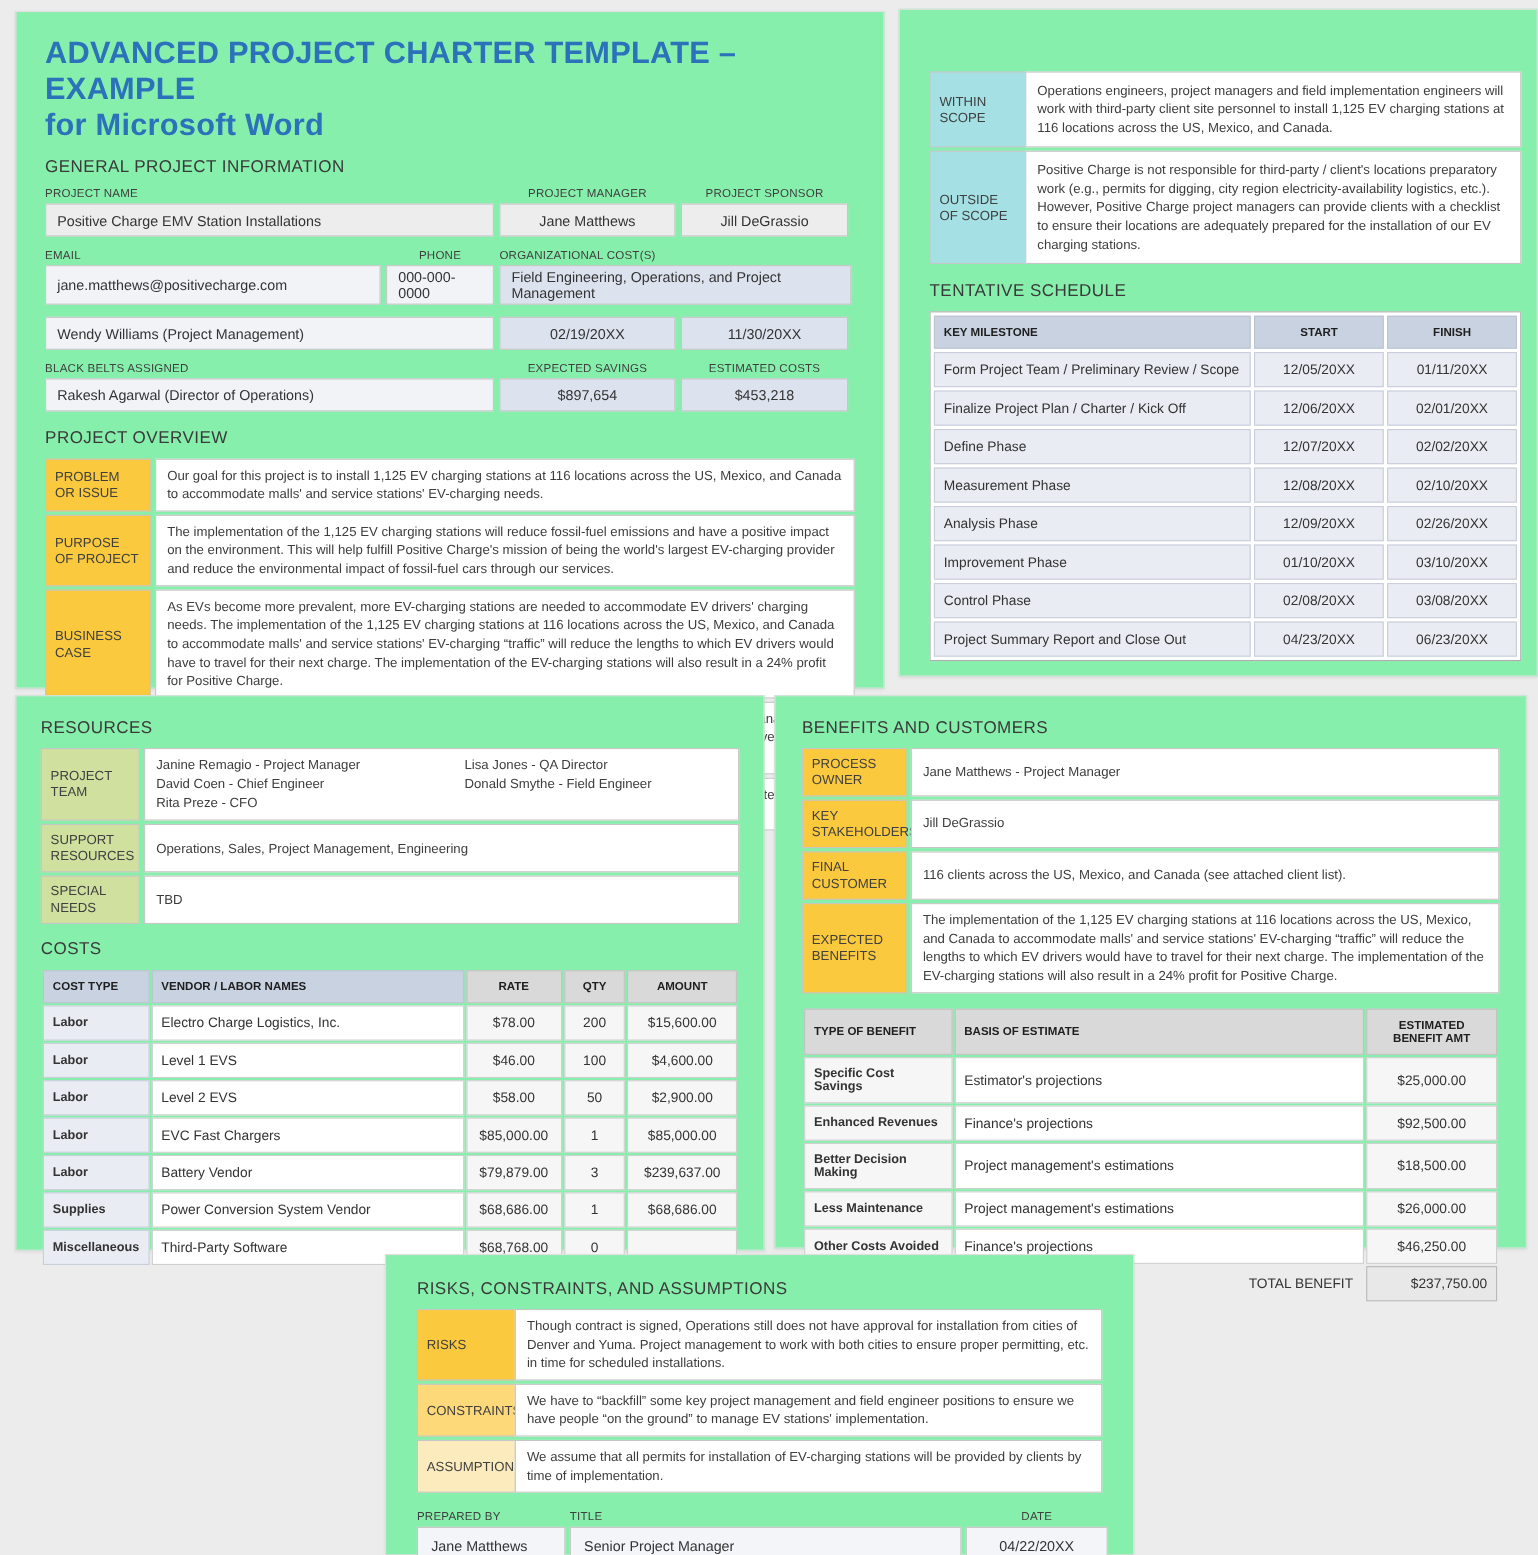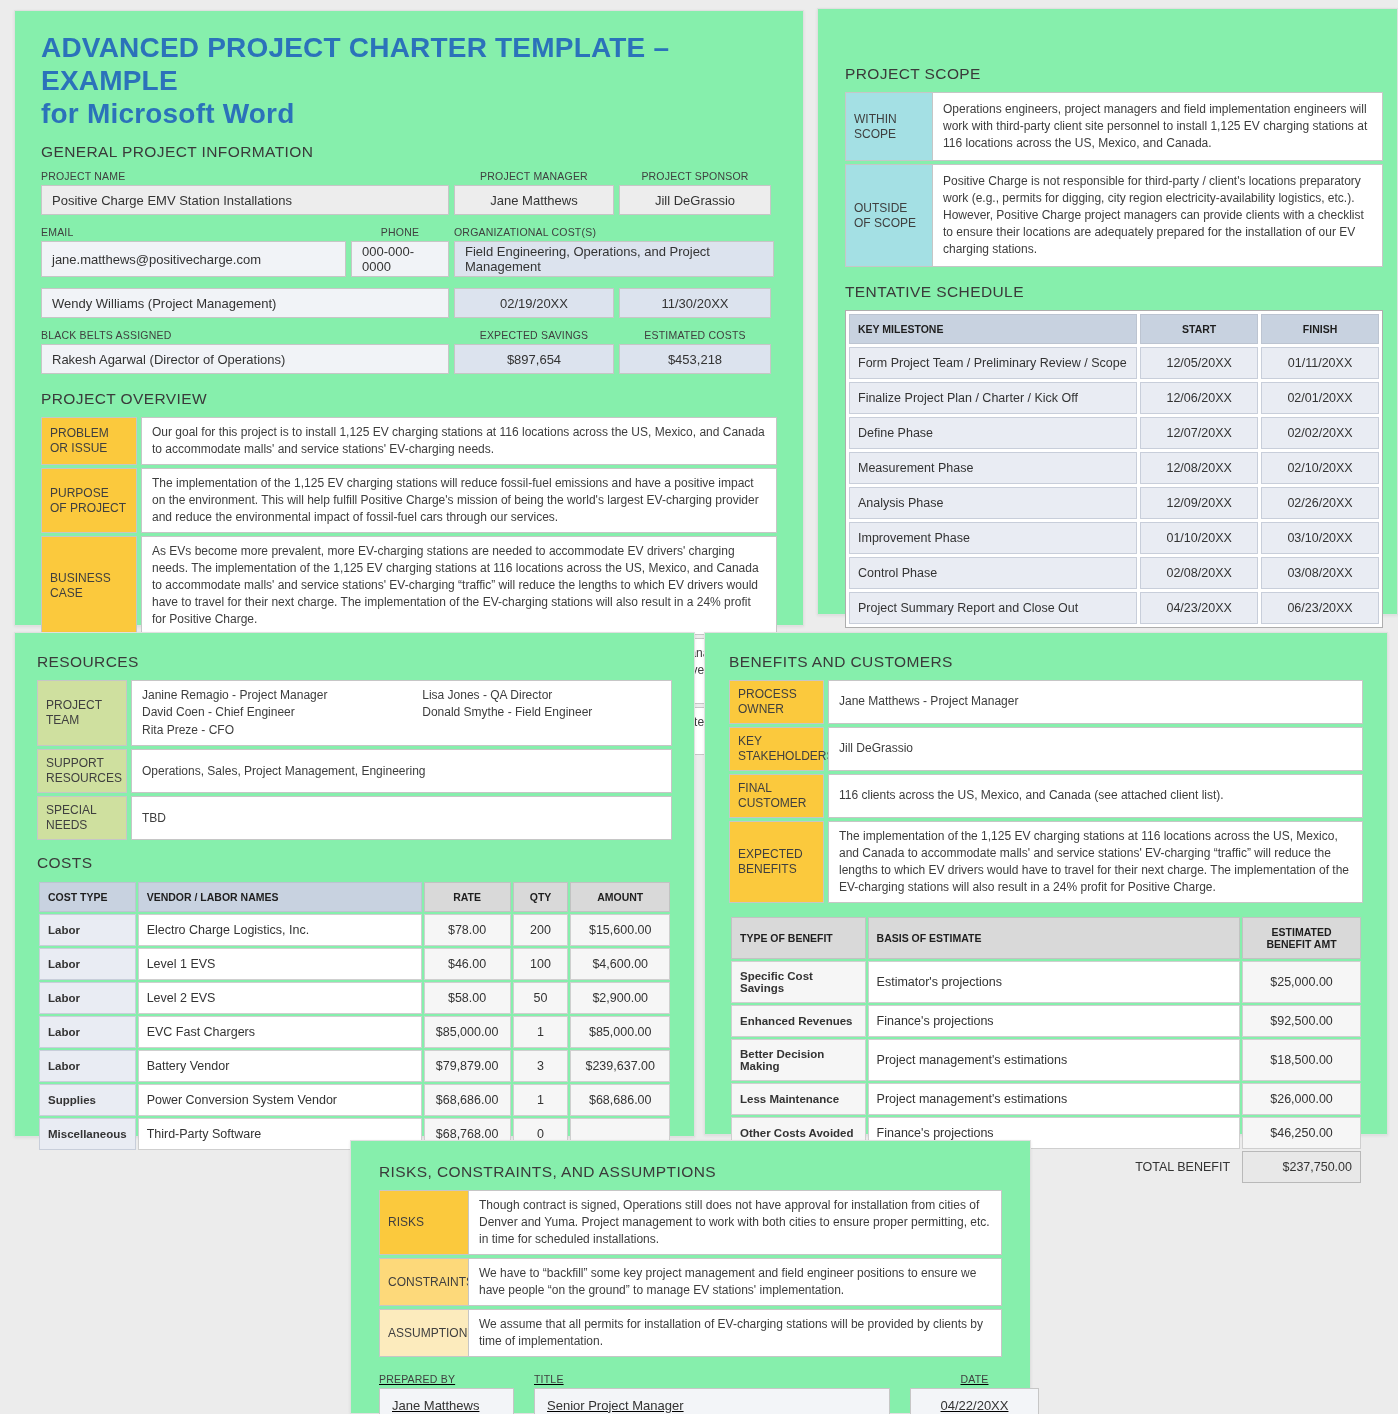--- a/index.html
+++ b/index.html
@@ -50,21 +50,21 @@
   .ctr { text-align:center !important; }
   .bold-cell { font-weight:bold; font-size:11.5px !important; color:#1E1E1E; }
   .no-brd { border:none !important; background:transparent !important; }
   .total-lbl { font-size:10.5px; color:#3F3F3F; text-align:right; padding-right:10px !important; }
   .total-amt { background:#E8E8E8 !important; border:1px solid #B9B9B9 !important; text-align:right; }
 
   .team-cols { display:flex; }
   .team-col { white-space:pre-line; line-height:1.45; }
   .team-col.first { flex:0 0 54%; }
 
-  .prep-grid { display:grid; grid-template-columns:135px 356px 129px; column-gap:20px;text-decoration:underline; }
+  .prep-grid { display:grid; grid-template-columns:135px 356px 129px; column-gap:4px; }
   .prep-cell { border:1px solid #C6C6C6; background:#F3F5F8; min-height:34px; display:flex;
                align-items:center; font-size:13px; color:#333; padding:2px 12px; }
 </style>
 </head>
 <body>
 
 <div class="page">
 
   <div class="card" style="left:14px; top:10px; width:790px; height:616px; padding:20px 26px;">
 
@@ -136,21 +136,20 @@
       <div class="kv-text"><span>The project goal is to install 1,125 EV charging stations at 116  locations across the US, </span><span class="squiggle">Mexico</span><span> and Canada. The metrics used to measure success will primarily be the following key performance indicators (KPIs): Revenue Growth, Client Retention Rate, and Customer Satisfaction.</span></div>
     </div>
     <div class="kv-row" style="grid-template-columns:96px 1fr;">
       <div class="kv-label gold-1">EXPECTED DELIVERABLES</div>
       <div class="kv-text">Install 1,125 EV charging stations at 116  locations across the US, Mexico, and Canada to accommodate malls' and service stations' EV-charging needs.</div>
     </div>
   </div>
 
   <div class="card" style="left:817px; top:8px; width:581px; height:607px; padding:56px 14px 0 27px;">
 
-    <div class="sec-h" style="margin-bottom:9px;">PROJECT SCOPE</div>
 
     <div class="kv-row" style="grid-template-columns:88px 1fr; column-gap:0;">
       <div class="kv-label teal">WITHIN SCOPE</div>
       <div class="kv-text" style="margin-left:-1px; padding:8px 10px;">Operations engineers, project managers and field implementation engineers will work with third-party client site personnel to install 1,125 EV charging stations at 116  locations across the US, Mexico, and Canada.</div>
     </div>
     <div class="kv-row" style="grid-template-columns:88px 1fr; column-gap:0;">
       <div class="kv-label teal">OUTSIDE OF SCOPE</div>
       <div class="kv-text" style="margin-left:-1px; padding:8px 10px;">Positive Charge is not responsible for third-party / client's locations preparatory work (e.g., permits for digging, city region electricity-availability logistics, etc.). However, Positive Charge project managers can provide clients with a checklist to ensure their locations are adequately prepared for the installation of our EV charging stations.</div>
     </div>
 

